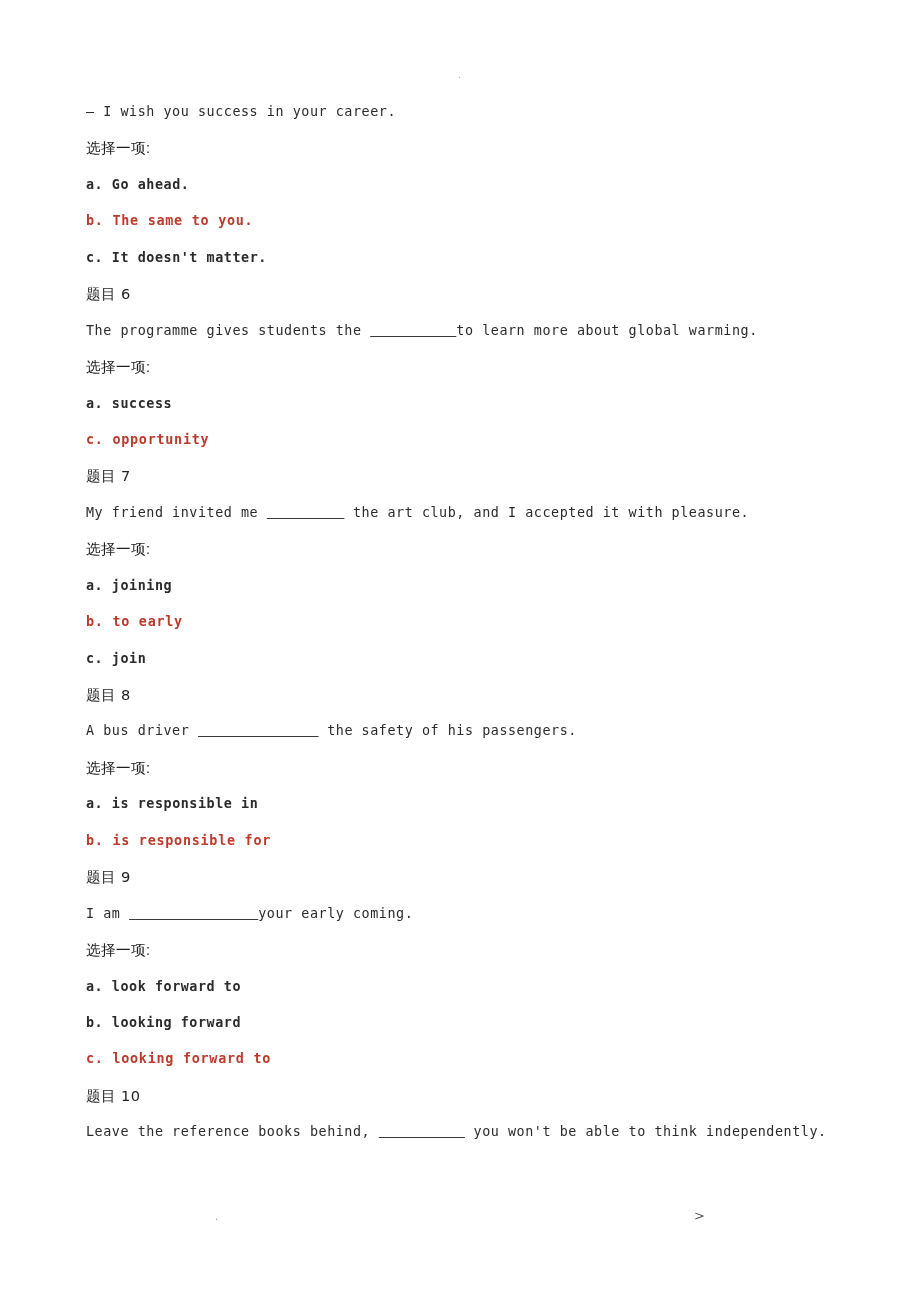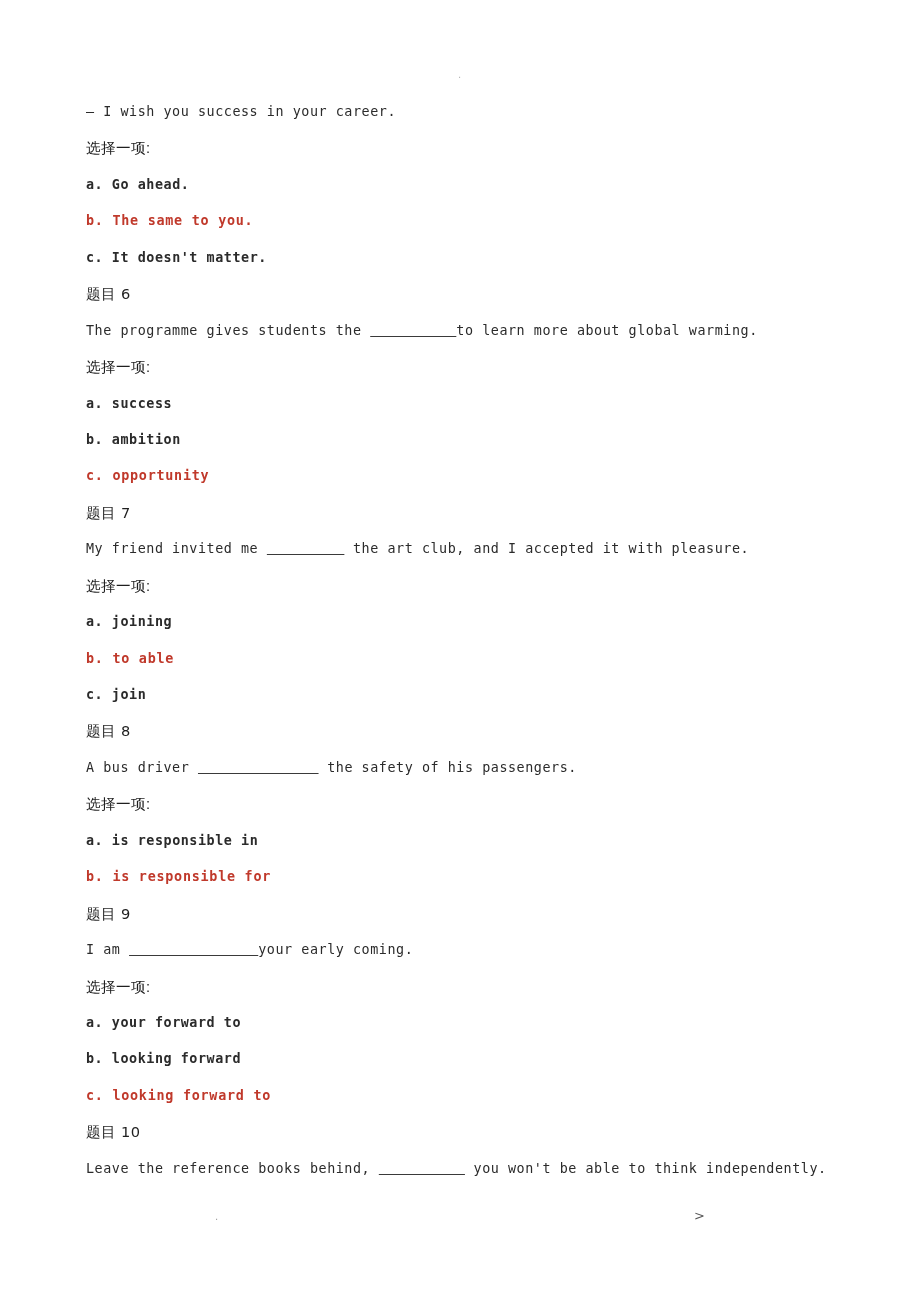--- a/index.html
+++ b/index.html
@@ -106,40 +106,39 @@
     <div class="row stem">— I wish you success in your career.</div>
     <div class="row cn">选择一项:</div>
     <div class="row option"><span>a.</span><span> </span><span>Go ahead.</span></div>
     <div class="row option correct"><span>b.</span><span> </span><span>The same to you.</span></div>
     <div class="row option"><span>c.</span><span> </span><span>It doesn't matter.</span></div>
 
     <div class="row qlabel">题目 6</div>
     <div class="row stem"><span>The programme gives students the </span><span class="blank">__________</span><span>to learn more about global warming.</span></div>
     <div class="row cn">选择一项:</div>
     <div class="row option"><span>a.</span><span> </span><span>success</span></div>
-    <div class="row option"><span>b.</span><span> </span><span>ambition</span></div>
     <div class="row option correct"><span>c.</span><span> </span><span>opportunity</span></div>
 
     <div class="row qlabel">题目 7</div>
     <div class="row stem"><span>My friend invited me </span><span class="blank">_________</span><span> the art club, and I accepted it with pleasure.</span></div>
     <div class="row cn">选择一项:</div>
     <div class="row option"><span>a.</span><span> </span><span>joining</span></div>
-    <div class="row option correct"><span>b.</span><span> </span><span>to able</span></div>
+    <div class="row option correct"><span>b.</span><span> </span><span>to early</span></div>
     <div class="row option"><span>c.</span><span> </span><span>join</span></div>
 
     <div class="row qlabel">题目 8</div>
     <div class="row stem"><span>A bus driver </span><span class="blank">______________</span><span> the safety of his passengers.</span></div>
     <div class="row cn">选择一项:</div>
     <div class="row option"><span>a.</span><span> </span><span>is responsible in</span></div>
     <div class="row option correct"><span>b.</span><span> </span><span>is responsible for</span></div>
 
     <div class="row qlabel">题目 9</div>
     <div class="row stem"><span>I am </span><span class="blank">_______________</span><span>your early coming.</span></div>
     <div class="row cn">选择一项:</div>
-    <div class="row option"><span>a.</span><span> </span><span>your forward to</span></div>
+    <div class="row option"><span>a.</span><span> </span><span>look forward to</span></div>
     <div class="row option"><span>b.</span><span> </span><span>looking forward</span></div>
     <div class="row option correct"><span>c.</span><span> </span><span>looking forward to</span></div>
 
     <div class="row qlabel">题目 10</div>
     <div class="row stem"><span>Leave the reference books behind, </span><span class="blank">__________</span><span> you won't be able to think independently.</span></div>
 
   </div>
 
   <span class="artifact" id="artifact-bottom-dot">.</span>
   <span class="artifact" id="artifact-bottom-arrow">&gt;</span>

